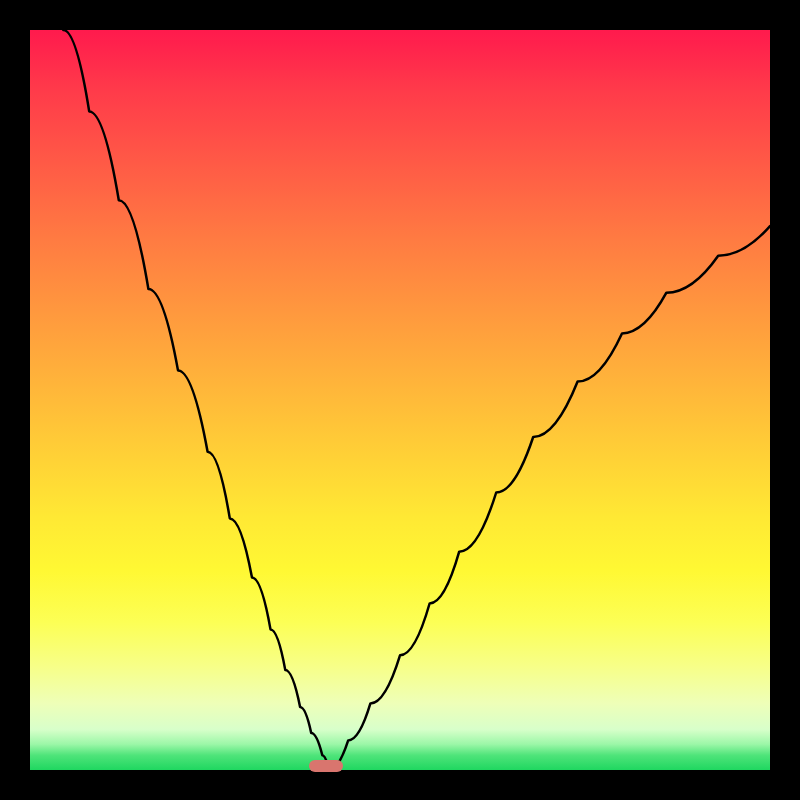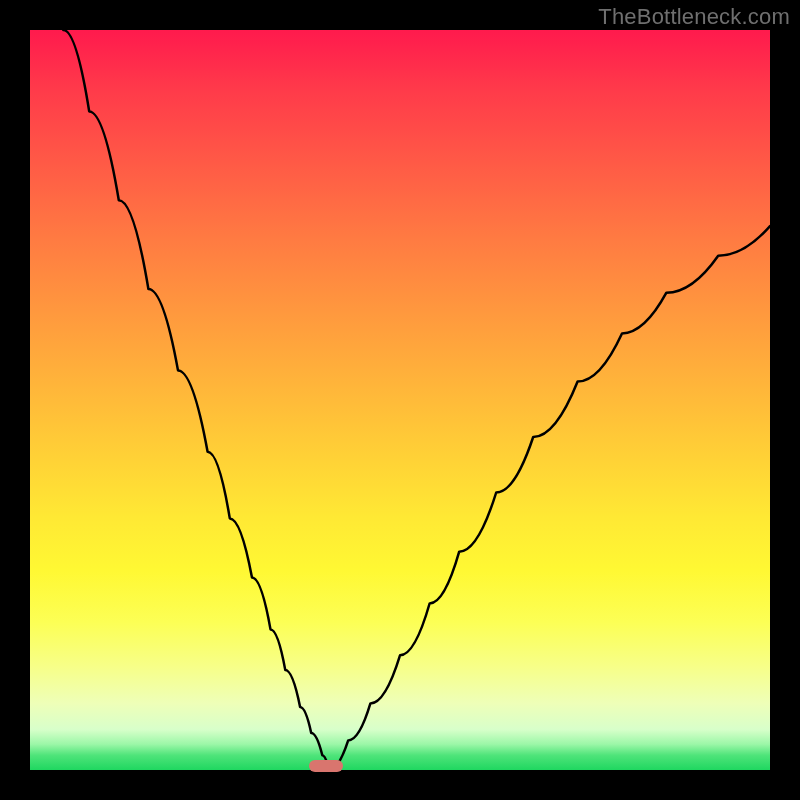--- a/index.html
+++ b/index.html
@@ -67,21 +67,20 @@
     height: 12px;
     border-radius: 6px;
     background: #d9756e;
     transform: translate(-50%, -50%);
   }
 </style>
 </head>
 <body>
 
 <div class="frame">
-  <div class="watermark">TheBottleneck.com</div>
   <div class="plot">
     <svg viewBox="0 0 740 740" preserveAspectRatio="none">
       <path id="curve-left" fill="none" stroke="#000" stroke-width="2.5" stroke-linecap="round" stroke-linejoin="round" d="M 33.30 0.00 Q 46.25 0.00 59.20 81.40 Q 74.00 81.40 88.80 170.20 Q 103.60 170.20 118.40 259.00 Q 133.20 259.00 148.00 340.40 Q 162.80 340.40 177.60 421.80 Q 188.70 421.80 199.80 488.40 Q 210.90 488.40 222.00 547.60 Q 231.25 547.60 240.50 599.40 Q 247.90 599.40 255.30 640.10 Q 262.70 640.10 270.10 677.10 Q 275.65 677.10 281.20 703.00 Q 286.75 703.00 292.30 725.20 Q 295.63 725.20 298.96 740.00"></path>
       <path id="curve-right" fill="none" stroke="#000" stroke-width="2.5" stroke-linecap="round" stroke-linejoin="round" d="M 298.96 740.00 Q 308.58 740.00 318.20 710.40 Q 329.30 710.40 340.40 673.40 Q 355.20 673.40 370.00 625.30 Q 384.80 625.30 399.60 573.50 Q 414.40 573.50 429.20 521.70 Q 447.70 521.70 466.20 462.50 Q 484.70 462.50 503.20 407.00 Q 525.40 407.00 547.60 351.50 Q 569.80 351.50 592.00 303.40 Q 614.20 303.40 636.40 262.70 Q 662.30 262.70 688.20 225.70 Q 714.10 225.70 740.00 196.10"></path>
     </svg>
     <div id="marker" class="marker" style="left: 296px; top: 736px; background: rgb(217, 117, 110);"></div>
   </div>
 </div>
 
 </body></html>

